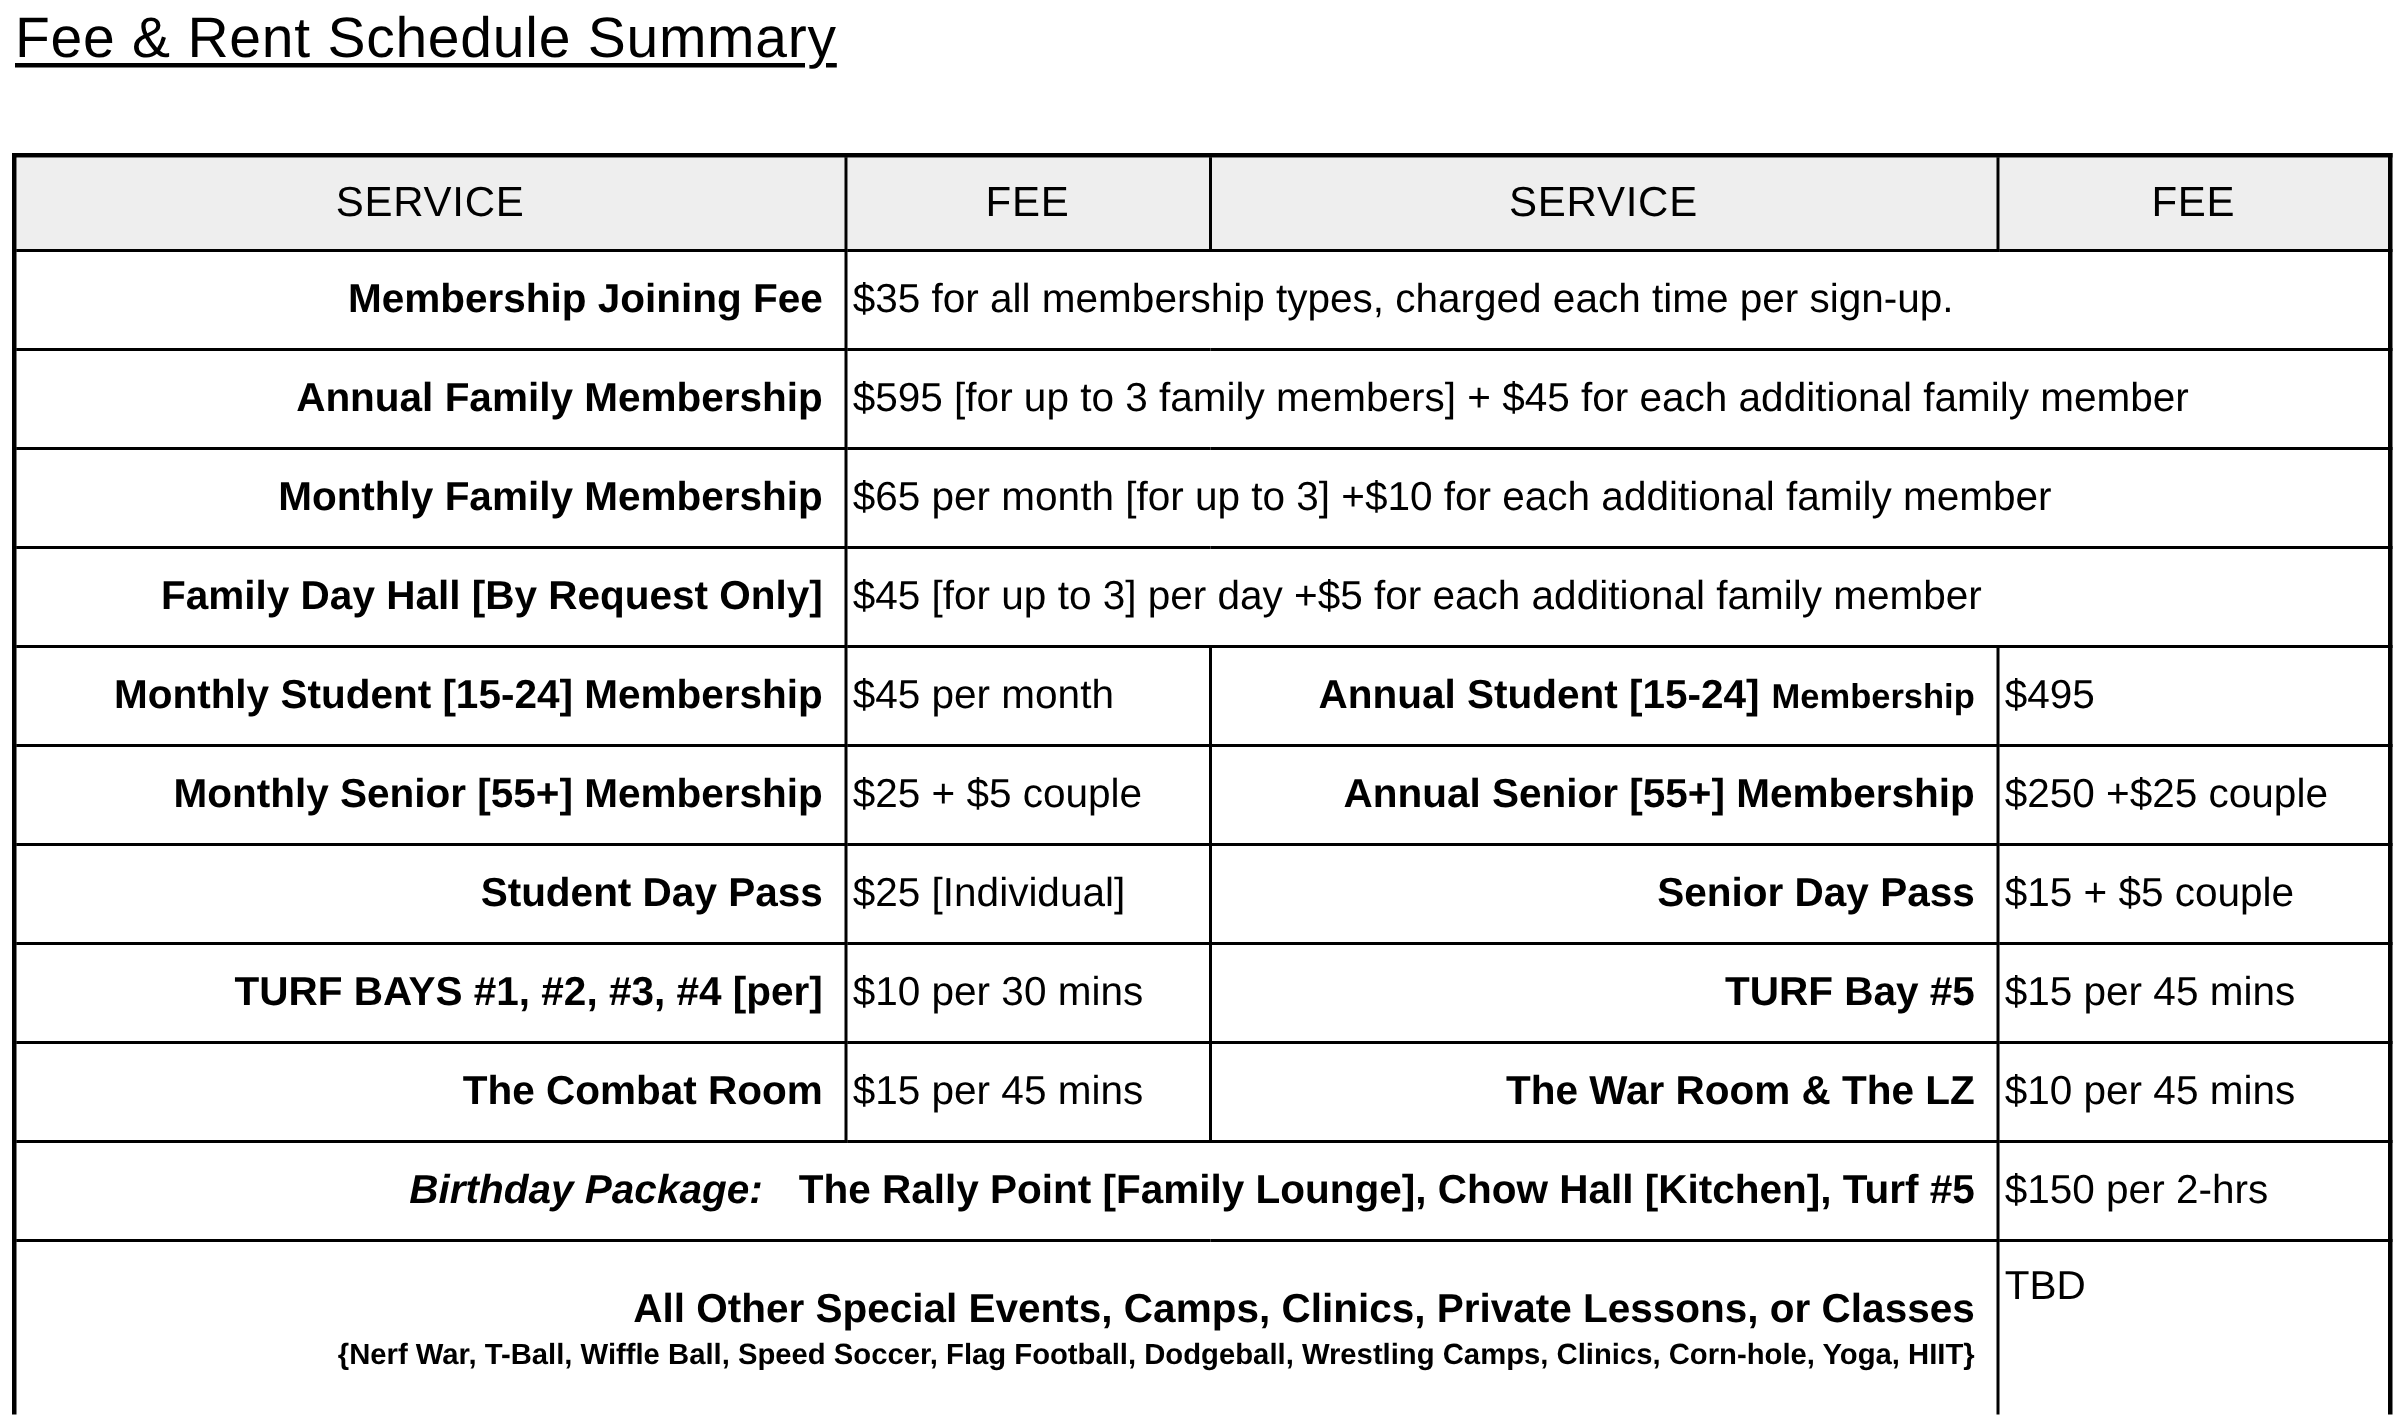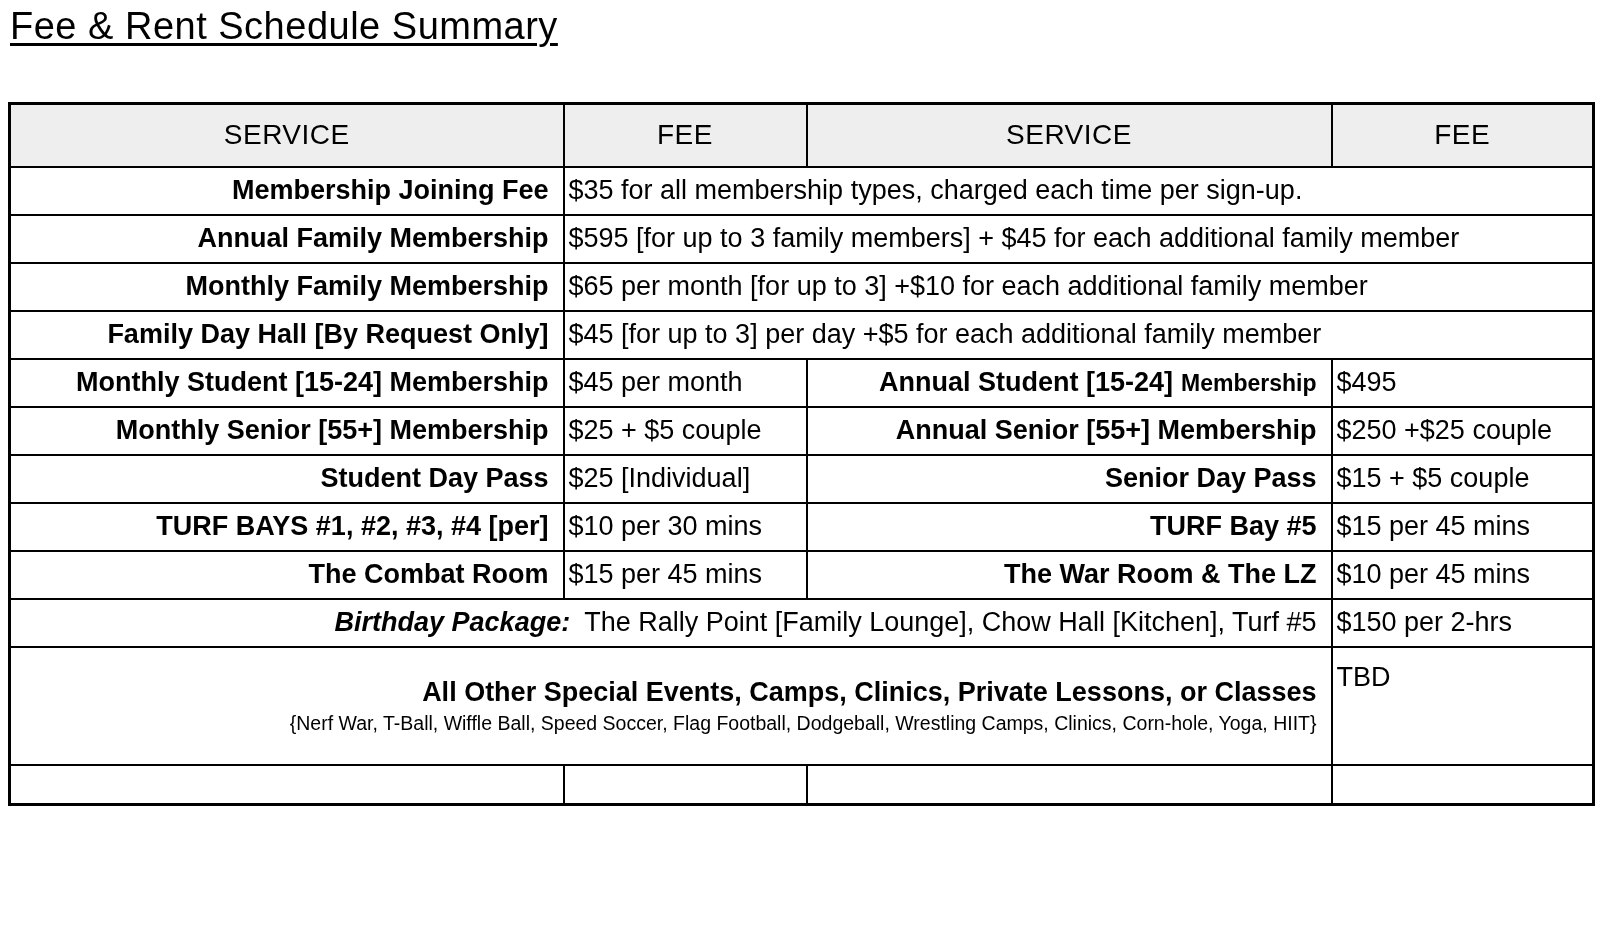--- a/index.html
+++ b/index.html
@@ -40,45 +40,45 @@
     white-space:nowrap;
   }
   .fee-table th{
     height:63px;
     background:var(--header-bg);
     font-weight:normal;
     font-size:28px;
     letter-spacing:0.5px;
     text-align:center;
   }
-  .fee-table td{height:48px;}
+  .fee-table td{height:66px;}
   td.label{
     font-weight:bold;
     text-align:right;
     padding-right:14px;
   }
   td.fee{
     text-align:left;
     padding-left:4px;
   }
   .small-suffix{
     font-size:23px;
     font-weight:bold;
     margin-left:8px;
   }
   .bp-italic{font-style:italic;font-weight:bold;}
-  .bp-rest{font-weight:normal;margin-left:14px;text-align:center;}
+  .bp-rest{font-weight:bold;margin-left:24px;text-align:center;}
   tr.events-row td{height:118px;}
   .events-main{
     font-weight:bold;
     font-size:27px;
     line-height:32px;
   }
   .events-sub{
-    font-weight:normal;
+    font-weight:bold;
     font-size:19.5px;
     line-height:24px;
     margin-top:3px;
   }
   td.fee-top{
     vertical-align:top;
     padding-top:14px;
   }
   tr.partial-row td{height:40px;}
 </style>

